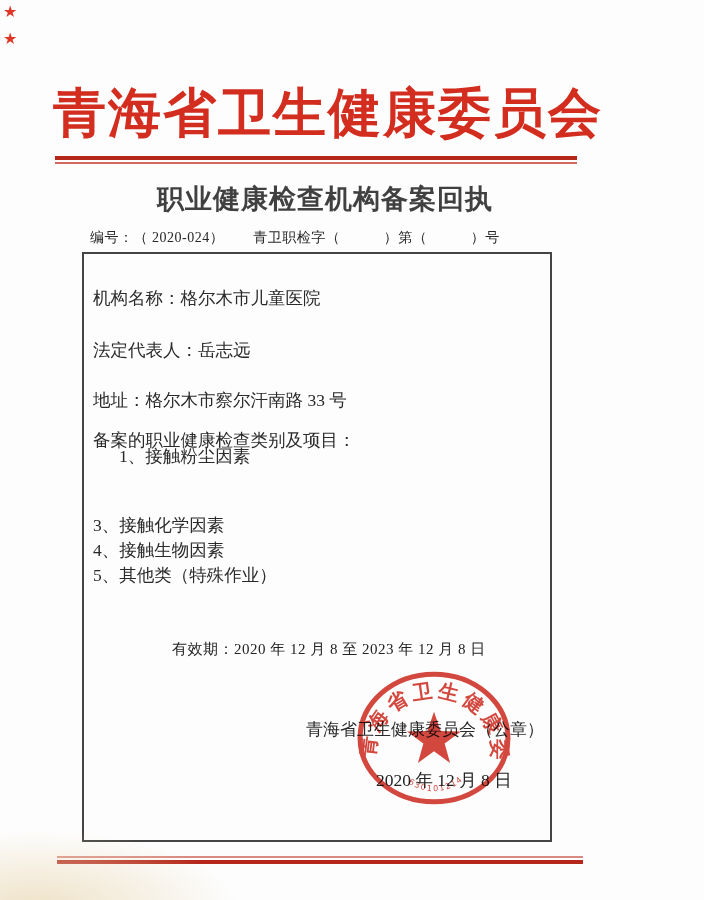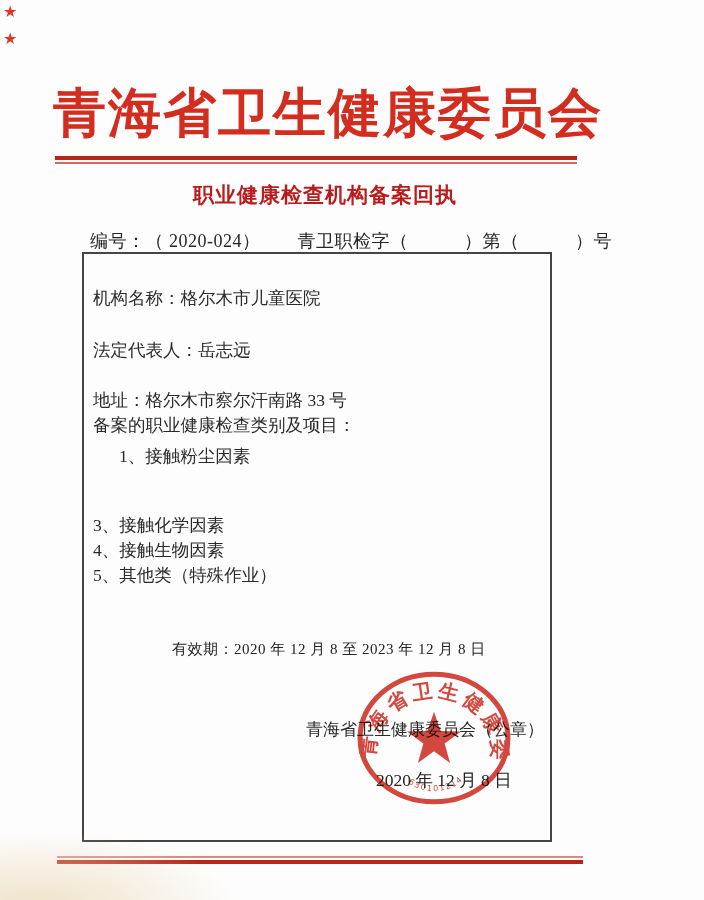--- a/index.html
+++ b/index.html
@@ -14,35 +14,35 @@
     font-size:53px; font-weight:bold; color:#d22d1e; letter-spacing:2px;
     white-space:nowrap; line-height:1.2;
   }
   .rule { position:absolute; left:55px; width:522px; }
   .rule-top-a { top:156px; height:4px; background:#b5271b; }
   .rule-top-b { top:162px; height:2px; background:#d4685f; }
   .rule-bot-a { top:856px; left:57px; width:526px; height:2px; background:#d98a82; }
   .rule-bot-b { top:860px; left:57px; width:526px; height:4px; background:#b5271b; }
   .doc-title {
     position:absolute; top:181px; left:0; width:650px; text-align:center;
-    font-size:21px; font-weight:bold; color:#b91c1c; letter-spacing:1px;
+    font-size:27px; font-weight:bold; color:#404040; letter-spacing:1px;
   }
   .number-line {
-    position:absolute; top:229px; left:90px; font-size:18px; color:#262626;
+    position:absolute; top:229px; left:90px; font-size:14px; color:#262626;
     letter-spacing:0.5px; white-space:nowrap;
   }
   .info-box {
     position:absolute; left:82px; top:252px; width:466px; height:586px;
     border:2px solid #454545; background:transparent;
   }
   .field { position:absolute; left:93px; font-size:17.5px; color:#2a2a2a; white-space:nowrap; }
   .f-inst { top:286px; }
   .f-rep  { top:338px; }
   .f-addr { top:388px; }
-  .f-head { top:413px; }
+  .f-head { top:428px; }
   .f-i0 { top:444px;margin-left:26px; }
   .f-i1 { top:487px; }
   .f-i2 { top:513px; }
   .f-i3 { top:538px; }
   .f-i4 { top:563px; }
   .f-valid { position:absolute; top:640px; left:172px; font-size:15px; color:#222; letter-spacing:0.5px; white-space:nowrap; }
   .f-issuer { position:absolute; top:718px; left:306px; font-size:17px; color:#2a2a2a; white-space:nowrap; }
   .f-date { position:absolute; top:768px; left:376px; font-size:17.5px; color:#222; white-space:nowrap; }
   .stamp {
     position:absolute; left:354px; top:668px; width:160px; height:140px;

